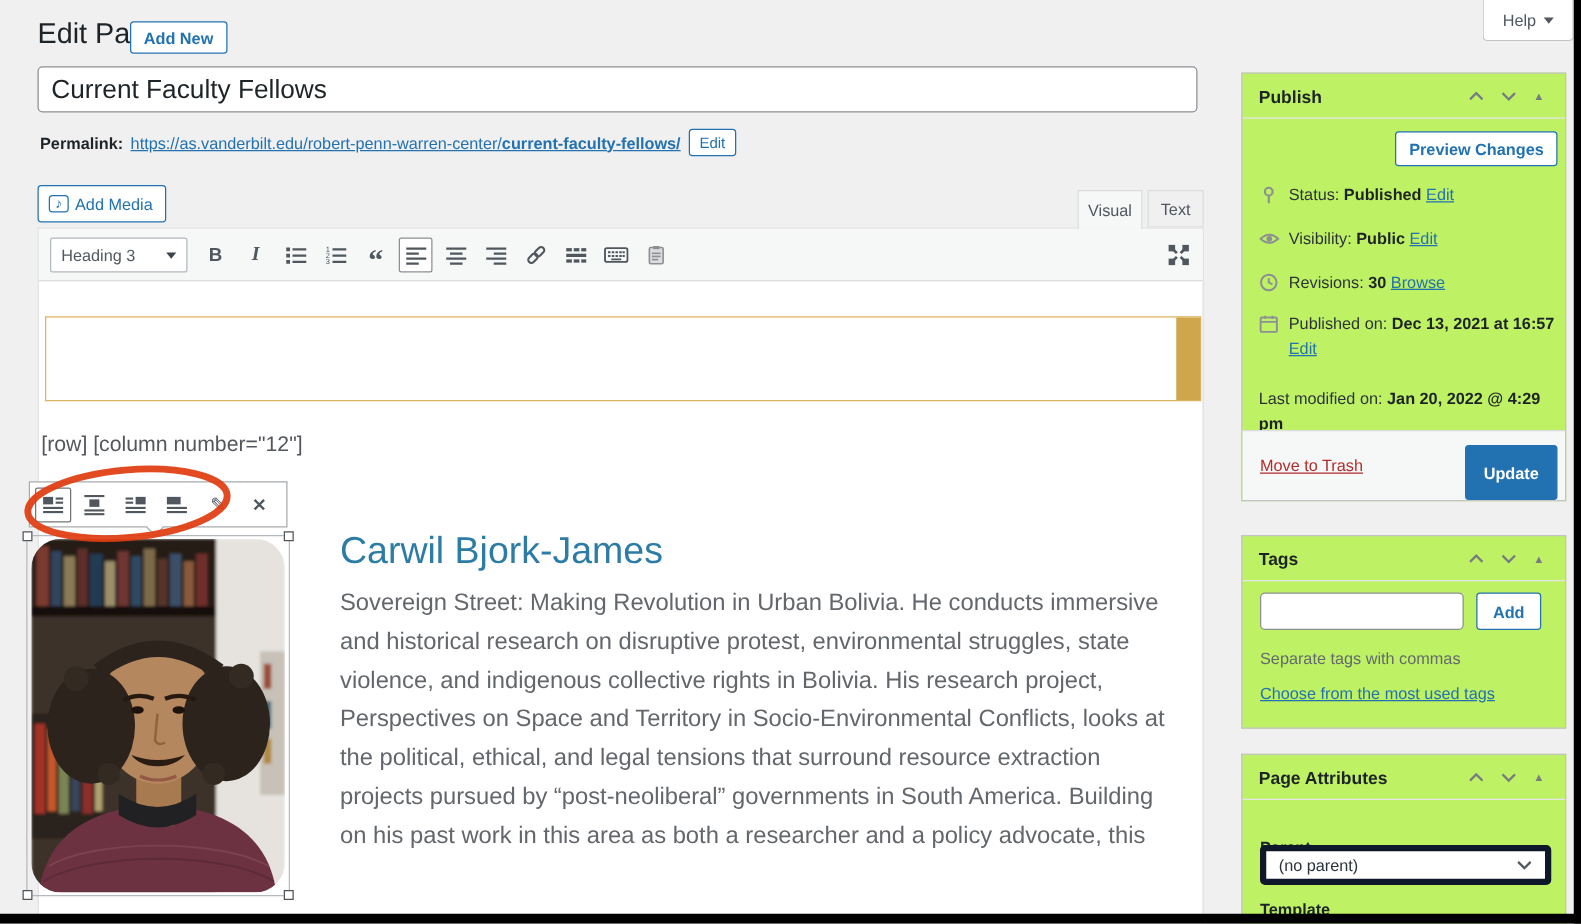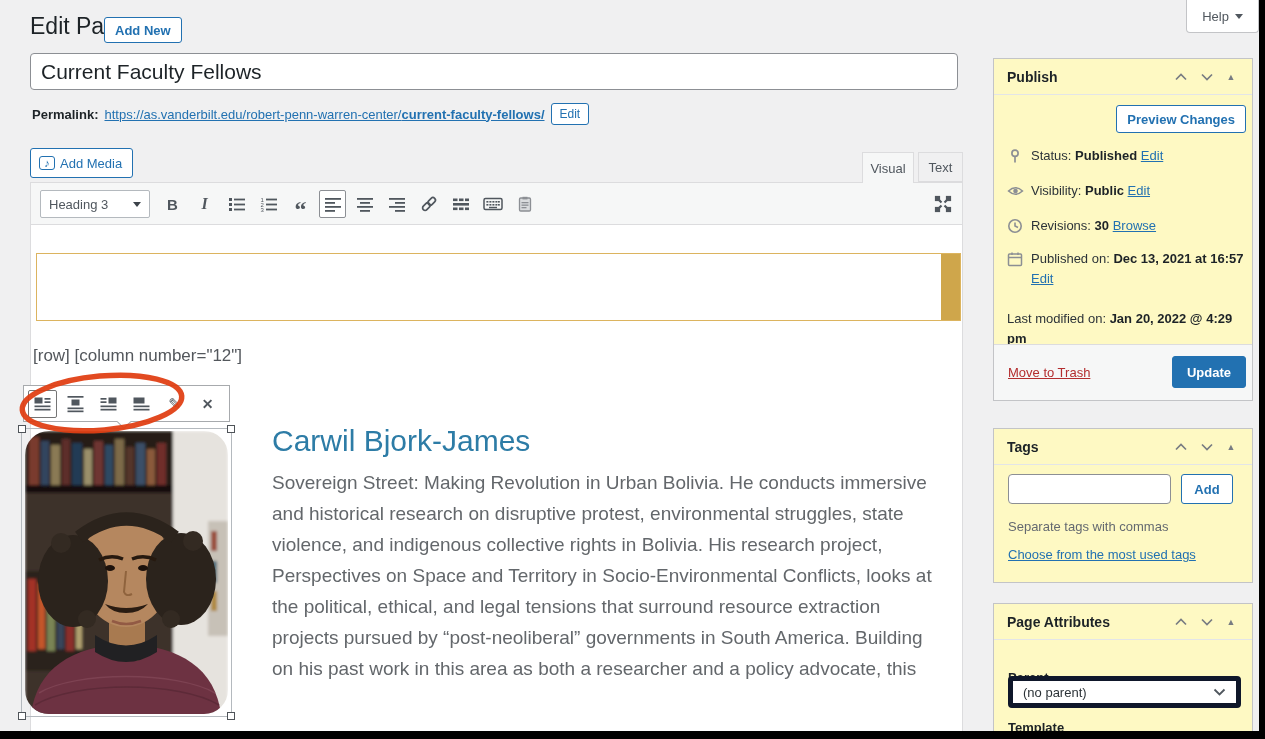--- a/index.html
+++ b/index.html
@@ -73,35 +73,35 @@
   .photo { left:25px; top:431px; width:203px; height:283px; border-radius:24px; overflow:hidden; cursor:move; }
 
   .bio-heading { left:272px; top:424px; font-size:30px; color:#2d7ca6; font-weight:400; }
   .bio { left:272px; top:467px; font-size:19px; color:#63676b; line-height:31px; }
   .bio div { white-space:nowrap; }
 
   
   .annot { left:14px; top:372px; width:200px; height:70px; overflow:visible; z-index:5; pointer-events:none; }
 
   
-  .panel { left:993px; width:260px; background:#fef9c3; border:1px solid #c3c4c7; }
+  .panel { left:993px; width:260px; background:#bef264; border:1px solid #c3c4c7; }
   .panel-h { position:absolute; left:0; top:0; right:0; height:36px; display:flex; align-items:center;
              padding:0 10px 0 13px; border-bottom:1px solid #e3e5e8; }
   .panel-title { font-size:14px; font-weight:700; color:#1d2327; flex:1; }
   .ord { width:26px; height:22px; display:flex; align-items:center; justify-content:center; cursor:pointer; }
   .ptoggle { width:22px; height:22px; display:flex; align-items:center; justify-content:center; cursor:pointer;
              color:#787c82; font-size:9px; }
   .pub-row { position:absolute; left:13px; font-size:13px; color:#2c3338; line-height:20px; width:228px; }
   .pub-row .ric { position:absolute; left:0; top:2px; }
   .pub-row .rtxt { display:block; margin-left:24px; }
   .pub-row b { font-weight:700; color:#1d2327; }
   .nw { white-space:nowrap; }
   .pub-footer { position:absolute; left:0; right:0; bottom:0; height:56px; background:#f6f7f7; border-top:1px solid #dcdcde; }
   .trash { position:absolute; left:14px; top:20px; font-size:13px; color:#b32d2e; text-decoration:underline; }
-  .update-btn { position:absolute; right:6px; top:11px; height:32px; padding:0 14px; font-weight:600; }
+  .update-btn { position:absolute; right:6px; top:11px; height:44px; padding:0 14px; font-weight:600; }
   .preview-btn { position:absolute; right:6px; top:46px; height:28px; padding:0 10px; font-weight:600; }
 
   .tags-input { position:absolute; left:14px; top:45px; width:163px; height:30px; border:1px solid #8c8f94;
                 border-radius:4px; font-family:inherit; font-size:13px; padding:0 8px; background:#fff; }
   .tags-add { position:absolute; left:187px; top:45px; width:52px; height:30px; font-weight:600; }
   .tags-hint { position:absolute; left:14px; top:90px; font-size:13px; color:#646970; }
   .tags-link { position:absolute; left:14px; top:118px; font-size:13px; }
 
   .fld-label { position:absolute; left:14px; font-size:13px; font-weight:700; color:#1d2327; }
   .select { position:absolute; left:14px; top:72px; width:233px; height:32px; border:5px solid #0f172a; border-radius:4px;

